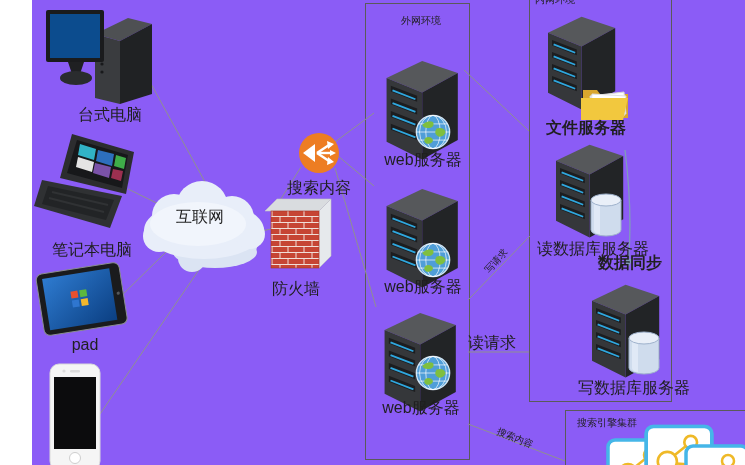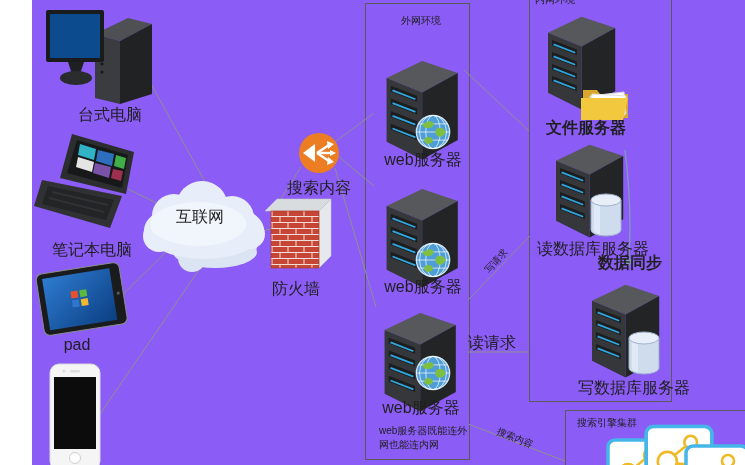--- a/index.html
+++ b/index.html
@@ -157,21 +157,21 @@
       <rect x="14" y="11" width="68" height="52" fill="url(#padscr)"></rect>
       <g>
         <rect x="40" y="28" width="7" height="7" fill="#e8502e"></rect>
         <rect x="49" y="28" width="7" height="7" fill="#5cb83e"></rect>
         <rect x="40" y="37" width="7" height="7" fill="#2f76cf"></rect>
         <rect x="49" y="37" width="7" height="7" fill="#f2b72c"></rect>
       </g>
       <circle cx="87" cy="37" r="1.6" fill="#55585b"></circle>
     </g>
   </svg>
-  <div class="lbl" style="left:20px;top:335px;width:50px;">pad</div>
+  <div class="lbl" style="left:28px;top:335px;width:50px;">pad</div>
 
   <svg class="icon" style="left:16px;top:362px;" width="56" height="110" viewBox="0 0 56 110">
     <rect x="2" y="2" width="50" height="106" rx="9" fill="#f5f5f5" stroke="#d9d9d9"></rect>
     <rect x="6" y="15" width="42" height="72" fill="#0c0c0d"></rect>
     <rect x="22" y="8" width="10" height="2.5" rx="1.2" fill="#dcdcdc"></rect>
     <circle cx="16" cy="9" r="1.6" fill="#dcdcdc"></circle>
     <circle cx="27" cy="96" r="5.5" fill="#ffffff" stroke="#cfcfcf"></circle>
   </svg>
 
   <svg class="icon" style="left:108px;top:180px;" width="130" height="105" viewBox="0 0 130 105">
@@ -239,21 +239,20 @@
   <div class="lbl" style="left:346px;top:277px;width:90px;">web服务器</div>
 
   <svg class="icon" style="left:344px;top:308px;" width="85" height="106" viewBox="0 0 100 125">
       <use href="#sym-server"></use>
     </svg>
   <svg class="icon" style="left:383px;top:355px;z-index:5;" width="36" height="36" viewBox="0 0 40 40">
       <use href="#sym-globe"></use>
     </svg>
   <div class="lbl" style="left:344px;top:398px;width:90px;">web服务器</div>
 
-  <div class="note" style="left:347px;top:424px;width:92px;">web服务器既能连外网也能连内网</div>
 
   <svg class="icon" style="left:508px;top:12px;" width="80" height="100" viewBox="0 0 100 125">
       <use href="#sym-server"></use>
     </svg>
   <svg class="icon" style="left:548px;top:80px;z-index:5;" width="52" height="42" viewBox="0 0 52 42">
       <use href="#sym-folder"></use>
     </svg>
   <div class="lbl" style="left:510px;top:118px;width:88px;font-weight:bold;">文件服务器</div>
 
   <svg class="icon" style="left:516px;top:140px;" width="80" height="100" viewBox="0 0 100 125">

